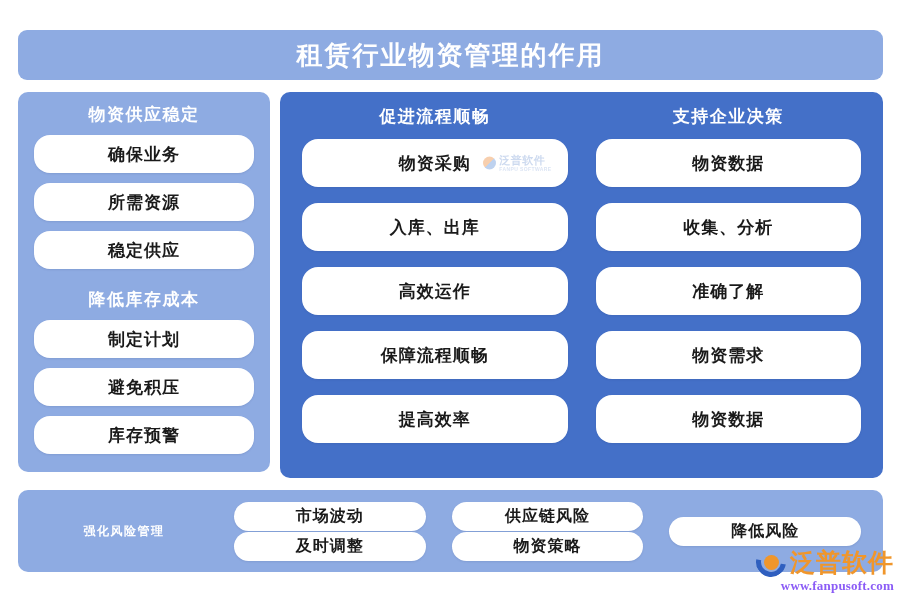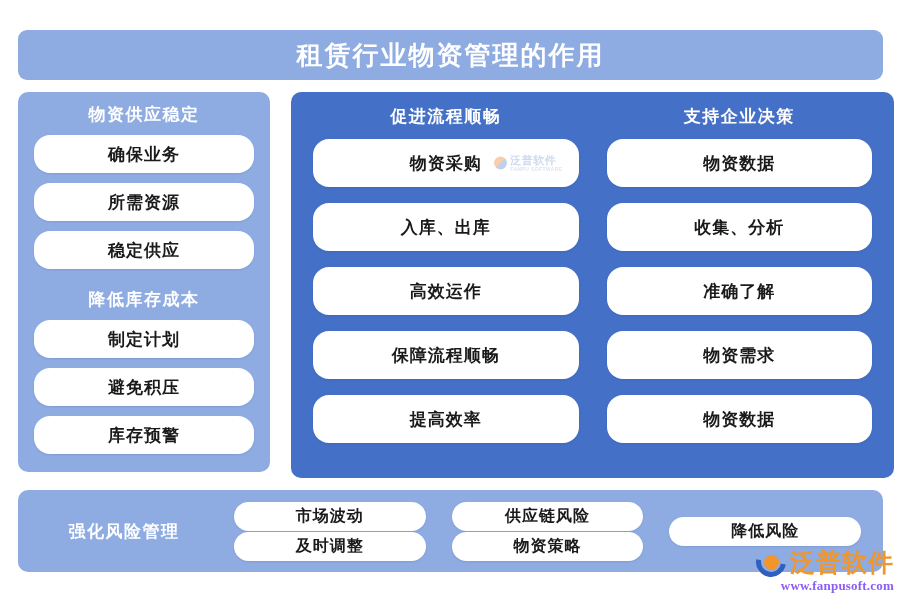--- a/index.html
+++ b/index.html
@@ -90,21 +90,21 @@
   .left-panel .card {
     height: 38px;
     width: 100%;
     margin-bottom: 10px;
   }
   .left-panel .card:last-child { margin-bottom: 0; }
 
   
   .mid-panel {
     position: absolute;
-    left: 291px;
+    left: 280px;
     top: 92px;
     width: 603px;
     height: 386px;
     background: #4470c8;
     border-radius: 10px;
     box-sizing: border-box;
     padding: 16px 22px 14px 22px;
     display: flex;
     gap: 28px;
   }
@@ -171,21 +171,21 @@
     box-sizing: border-box;
     padding: 8px 22px 8px 18px;
     display: flex;
     align-items: center;
     gap: 22px;
   }
   .bottom-label {
     width: 176px;
     flex: 0 0 176px;
     color: #ffffff;
-    font-size: 17px;
+    font-size: 12px;
     font-weight: bold;
     letter-spacing: 1.5px;
     text-align: center;
   }
   .bottom-groups {
     flex: 1 1 auto;
     display: flex;
     gap: 26px;
     height: 100%;
   }

